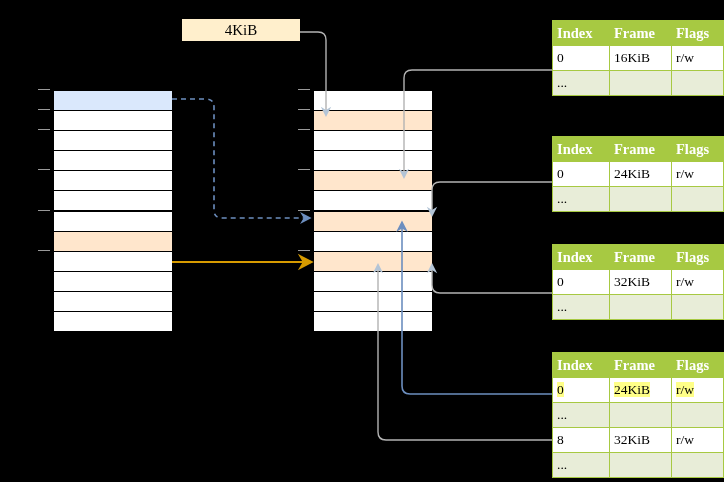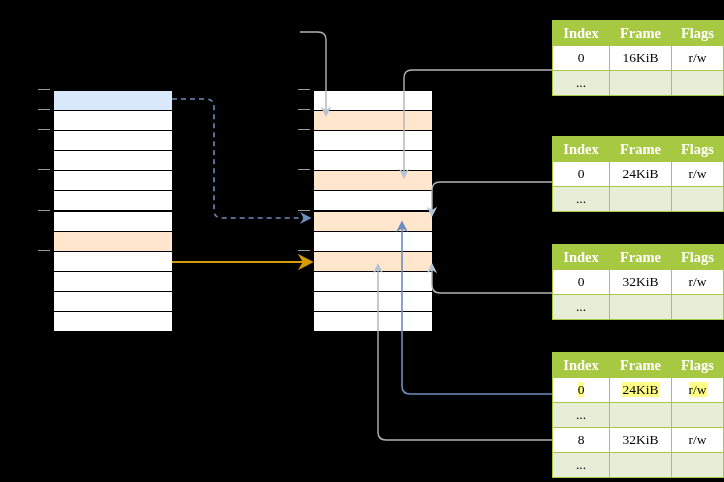--- a/index.html
+++ b/index.html
@@ -41,21 +41,21 @@
     border-collapse:collapse;
     background:#fff;
     font-size:13.5px;
   }
   .ptable td,.ptable th{
     border:1px solid #a7c942;
     box-sizing:border-box;
     padding:1px 4px;
     height:25px;
     color:#000;
-    text-align:center;
+    text-align:left;
     font-weight:normal;
     white-space:nowrap;
   }
   .ptable th{
     background:#a7c942;
     color:#fff;
     font-weight:bold;
     font-size:14.5px;
     border:1px solid #a7c942;
   }
@@ -65,20 +65,23 @@
   .ptable .c-flags{width:52px;}
   .hl{background:#ffff88;}
   
   #wires{position:absolute;left:0;top:0;width:724px;height:482px;pointer-events:none;}
 </style>
 </head>
 <body>
 
 <div id="stage">
 
+  <div class="label-box" style="left:182px;top:19px;width:118px;height:22px;">
+    <span>4KiB</span>
+  </div>
 
   <div id="vcol" class="col" style="left:52px;top:89px;width:120px;height:241px;">
       <div class="cell blue" style="top: 0px; height: 21.0833px; width: 120px;"></div>
       <div class="cell" style="top: 20.0833px; height: 21.0833px; width: 120px;"></div>
       <div class="cell" style="top: 40.1667px; height: 21.0833px; width: 120px;"></div>
       <div class="cell" style="top: 60.25px; height: 21.0833px; width: 120px;"></div>
       <div class="cell" style="top: 80.3333px; height: 21.0833px; width: 120px;"></div>
       <div class="cell" style="top: 100.417px; height: 21.0833px; width: 120px;"></div>
       <div class="cell" style="top: 120.5px; height: 21.0833px; width: 120px;"></div>
       <div class="cell peach" style="top: 140.583px; height: 21.0833px; width: 120px;"></div>

